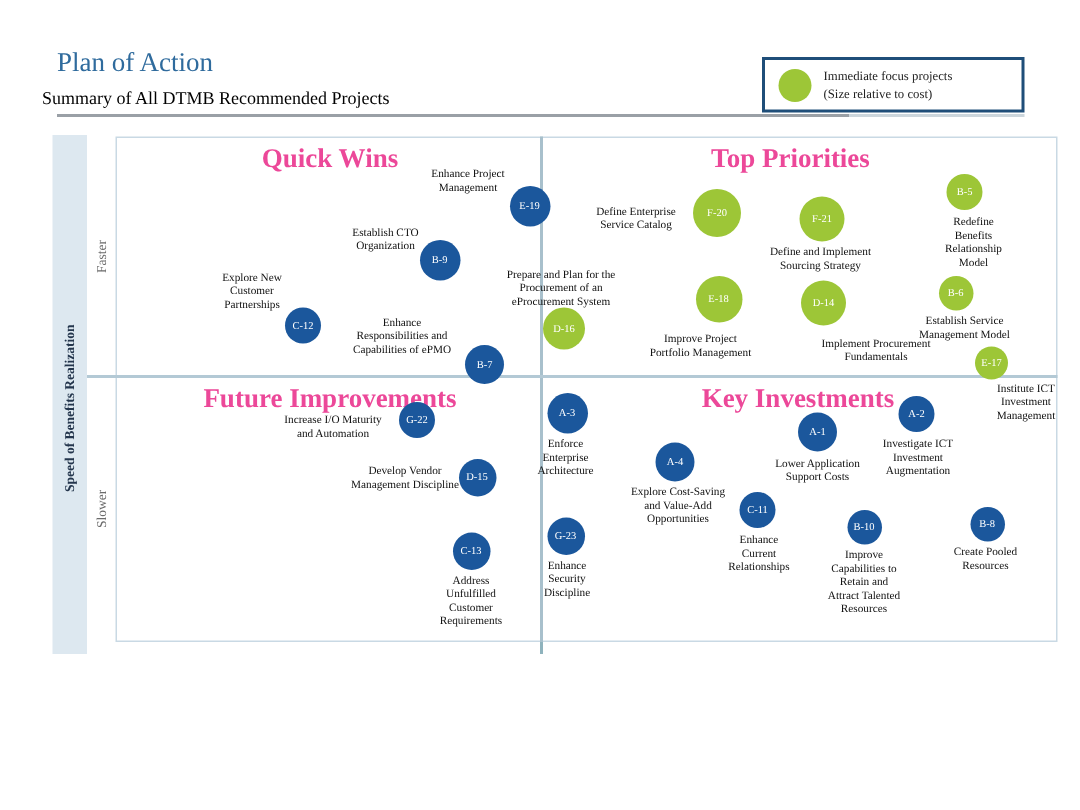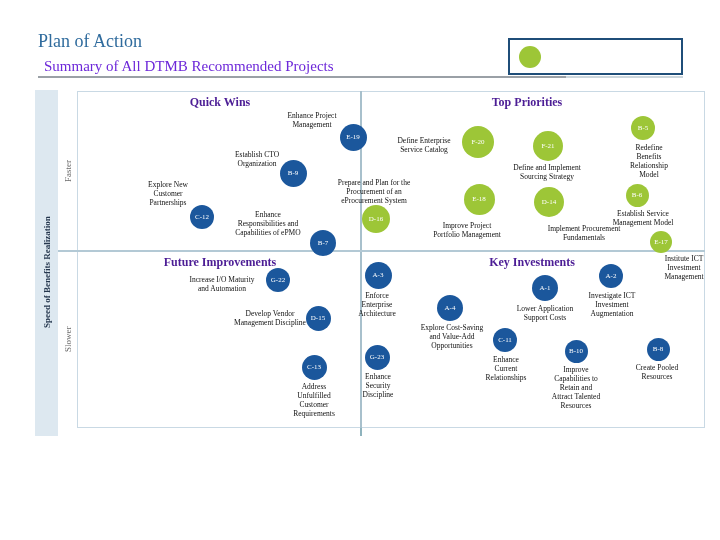--- a/index.html
+++ b/index.html
@@ -1,21 +1,21 @@
 <!DOCTYPE html>
 <html><head>
 <meta charset="utf-8">
 <style>
   html,body{margin:0;padding:0;background:#fff;}
   .slide{position:relative;width:720px;height:436px;background:#fff;overflow:hidden;
          font-family:Liberation Serif, serif;}
 
   
   .title{position:absolute;left:38px;top:31px;font-size:18px;color:#2f6b9d;}
-  .subtitle{position:absolute;left:44px;top:58px;font-size:15px;color:#6d28d9;}
+  .subtitle{position:absolute;left:28px;top:58px;font-size:12px;color:#000000;}
   .rule-dark{position:absolute;left:38px;top:76px;width:528px;height:2px;background:#9aa0a6;}
   .rule-light{position:absolute;left:566px;top:76px;width:117px;height:2px;background:#ccd6dc;}
   .legend{position:absolute;left:508px;top:38px;width:175px;height:37px;border:2px solid #1f4e79;
           background:#fff;display:flex;align-items:center;box-sizing:border-box;}
   .legend-dot{width:22px;height:22px;border-radius:50%;margin:0 8px 0 9px;flex:none;}
   .legend-text{font-size:8.5px;color:#222;line-height:1.3;}
 
   
   .y-band{position:absolute;left:35px;top:90px;width:23px;height:365px;background:#dde8f0;}
   .v-text{writing-mode:vertical-rl;transform:rotate(180deg);display:flex;align-items:center;justify-content:center;}
@@ -23,21 +23,21 @@
            font-size:9px;font-weight:bold;color:#24364d;}
   .y-tick{position:absolute;left:58px;width:19px;font-size:9px;color:#6b6b6b;}
   .y-tick-top{top:91px;height:160px;}
   .y-tick-bottom{top:251px;height:177px;}
   .plot{position:absolute;left:77px;top:91px;width:628px;height:337px;background:#fff;
         border:1px solid #c9d9e4;box-sizing:border-box;}
   .vdiv{position:absolute;left:360px;top:91px;width:2px;height:337px;background:#a8c0cc;}
   .vdiv-low{position:absolute;left:360px;top:428px;width:2px;height:26px;background:#8fb3bd;}
   .hdiv{position:absolute;left:58px;top:250px;width:647px;height:2px;background:#b3c9d5;}
 
-  .q-title{position:absolute;transform:translateX(-50%);font-size:12px;font-weight:bold;color:#4c1d95;white-space:nowrap;}
+  .q-title{position:absolute;transform:translateX(-50%);font-size:18px;font-weight:bold;color:#ec4899;white-space:nowrap;}
   .q-tl{left:220px;top:95px;} .q-tr{left:527px;top:95px;}
   .q-bl{left:220px;top:255px;} .q-br{left:532px;top:255px;}
 
   
   .bubble{position:absolute;border-radius:50%;color:#fff;font-size:7px;
           display:flex;align-items:center;justify-content:center;z-index:3;}
   .bubble-label{position:absolute;transform:translateX(-50%);white-space:pre-line;text-align:center;
           font-size:7.5px;line-height:1.2;color:#111;z-index:2;}
 
   
@@ -61,20 +61,24 @@
 
 <div class="slide">
 
   <div class="title">Plan of Action</div>
   <div class="subtitle">Summary of All DTMB Recommended Projects</div>
   <div class="rule-dark"></div>
   <div class="rule-light"></div>
 
   <div class="legend">
     <div class="legend-dot" style="background: rgb(157, 198, 55);"></div>
+    <div class="legend-text">
+      <div>Immediate focus projects</div>
+      <div>(Size relative to cost)</div>
+    </div>
   </div>
 
   <div class="y-band"></div>
   <div class="y-title v-text">Speed of Benefits Realization</div>
   <div class="y-tick y-tick-top v-text">Faster</div>
   <div class="y-tick y-tick-bottom v-text">Slower</div>
 
   <div class="plot"></div>
   <div class="vdiv"></div>
   <div class="vdiv-low"></div>

